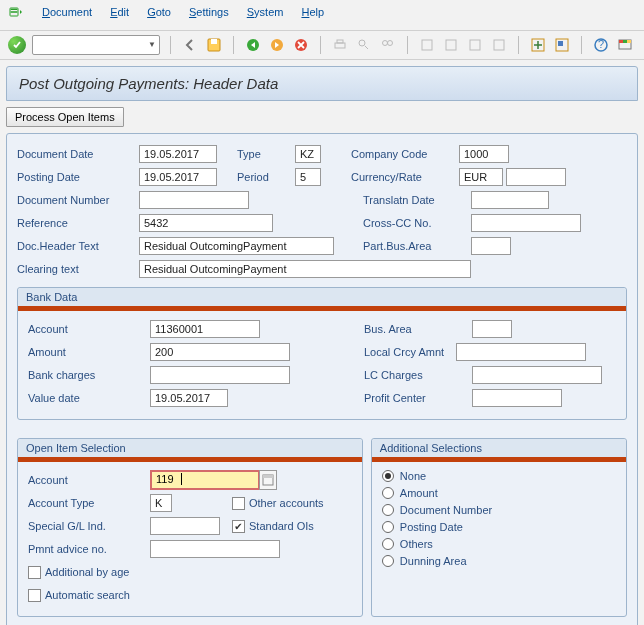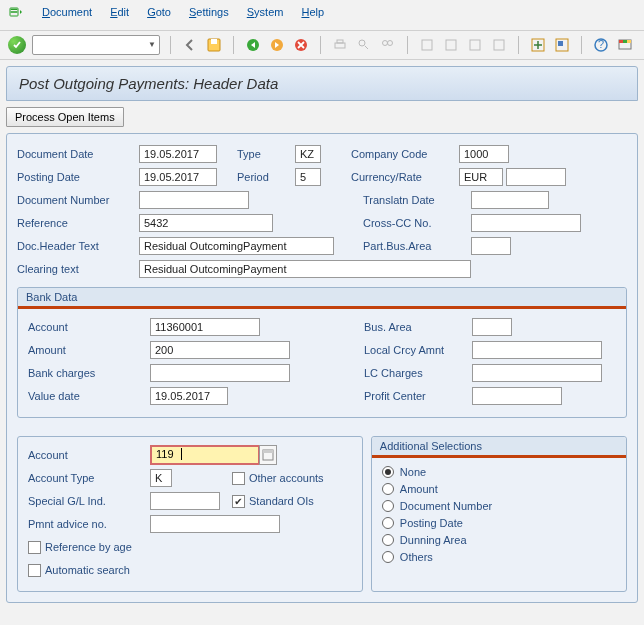--- a/index.html
+++ b/index.html
@@ -30,21 +30,21 @@
   .main { background:#ecf1f8; border:1px solid #9db4cc; margin: 0 6px 6px 6px; border-radius:3px; padding: 10px 10px; position:relative; }
   
   .row { display:flex; align-items:center; margin-bottom:3px; height:20px; }
   .lab { color:#2a4e80; width:122px; }
   .lab.sm { width:58px; }
   .inp { height:18px; background:#fff; border:1px solid #999; padding: 1px 4px; color:#222; }
   .gap { flex: 0 0 20px; }
 
   
   .group { border:1px solid #9db4cc; border-radius:3px; margin-top:8px; background:#ecf1f8; }
-  .group .ghead { background:#dce6f1; border-bottom:3px solid #c2410c; padding:3px 8px; color:#2a4e80; border-radius:3px 3px 0 0; }
+  .group .ghead { background:#dce6f1; border-bottom:5px solid #c2410c; padding:3px 8px; color:#2a4e80; border-radius:3px 3px 0 0; }
   .group .gbody { padding:8px 10px; }
   
   .lower { display:flex; gap:8px; margin-top:10px; }
   .lower .group { flex:1; }
   
   .chk { width:13px; height:13px; border:1px solid #888; background:#fff; display:inline-flex; align-items:center; justify-content:center; margin-right:4px; }
   .chk.checked::after { content:"✔"; font-size:10px; color:#333; }
   
   .radio { display:flex; align-items:center; margin-bottom:5px; }
   .radio .dot { width:12px; height:12px; border:1px solid #666; border-radius:50%; background:#fff; margin-right:6px; display:flex; align-items:center; justify-content:center; }
@@ -250,21 +250,21 @@
         <span class="lab">Account</span>
         <input class="inp" style="width: 110px;" value="11360001">
         <span style="flex:0 0 104px"></span>
         <span class="lab" style="width:108px">Bus. Area</span>
         <input class="inp" style="width: 40px;">
       </div>
       <div class="row">
         <span class="lab">Amount</span>
         <input class="inp" style="width: 140px;" value="200">
         <span style="flex:0 0 74px"></span>
-        <span class="lab" style="width:108px">Local Crcy Amnt</span>
+        <span class="lab" style="width:92px">Local Crcy Amnt</span>
         <input class="inp" style="width: 130px;">
       </div>
       <div class="row">
         <span class="lab">Bank charges</span>
         <input class="inp" style="width: 140px;">
         <span style="flex:0 0 74px"></span>
         <span class="lab" style="width:108px">LC Charges</span>
         <input class="inp" style="width: 130px;">
       </div>
       <div class="row">
@@ -272,20 +272,21 @@
         <input class="inp" style="width: 78px;" value="19.05.2017">
         <span style="flex:0 0 136px"></span>
         <span class="lab" style="width:108px">Profit Center</span>
         <input class="inp" style="width: 90px;">
       </div>
     </div>
   </div>
 
   <div class="lower">
     <div class="group" style="flex:1.15">
+      <div class="ghead">Open Item Selection</div>
       <div class="gbody">
         <div class="row">
           <span class="lab">Account</span>
           <span style="display:flex">
             <span class="sel-inp"><span class="txt-cursor">119</span></span>
             <span class="f4">
               <svg width="12" height="12">
                   <rect x="1" y="1" width="10" height="10" fill="none" stroke="#888"></rect>
                   <rect x="1" y="1" width="10" height="3" fill="#ccc"></rect>
                 </svg>
@@ -305,21 +306,21 @@
           <span style="flex:0 0 12px"></span>
           <span class="chk checked"></span>
           <span style="color:#2a4e80">Standard OIs</span>
         </div>
         <div class="row">
           <span class="lab">Pmnt advice no.</span>
           <input class="inp" style="width: 130px;">
         </div>
         <div class="row">
           <span class="chk"></span>
-          <span style="color:#2a4e80">Reference by age</span>
+          <span style="color:#2a4e80">Additional by age</span>
         </div>
         <div class="row">
           <span class="chk"></span>
           <span style="color:#2a4e80">Automatic search</span>
         </div>
       </div>
     </div>
 
     <div class="group" style="flex:0.85">
       <div class="ghead">Additional Selections</div>
@@ -335,23 +336,23 @@
         <div class="radio">
             <span class="dot"></span>
             <span style="color:#2a4e80">Document Number</span>
           </div>
         <div class="radio">
             <span class="dot"></span>
             <span style="color:#2a4e80">Posting Date</span>
           </div>
         <div class="radio">
             <span class="dot"></span>
+            <span style="color:#2a4e80">Others</span>
+          </div>
+        <div class="radio">
+            <span class="dot"></span>
             <span style="color:#2a4e80">Dunning Area</span>
           </div>
-        <div class="radio">
-            <span class="dot"></span>
-            <span style="color:#2a4e80">Others</span>
-          </div>
       </div>
     </div>
   </div>
 
 </div>
 
 </body></html>

